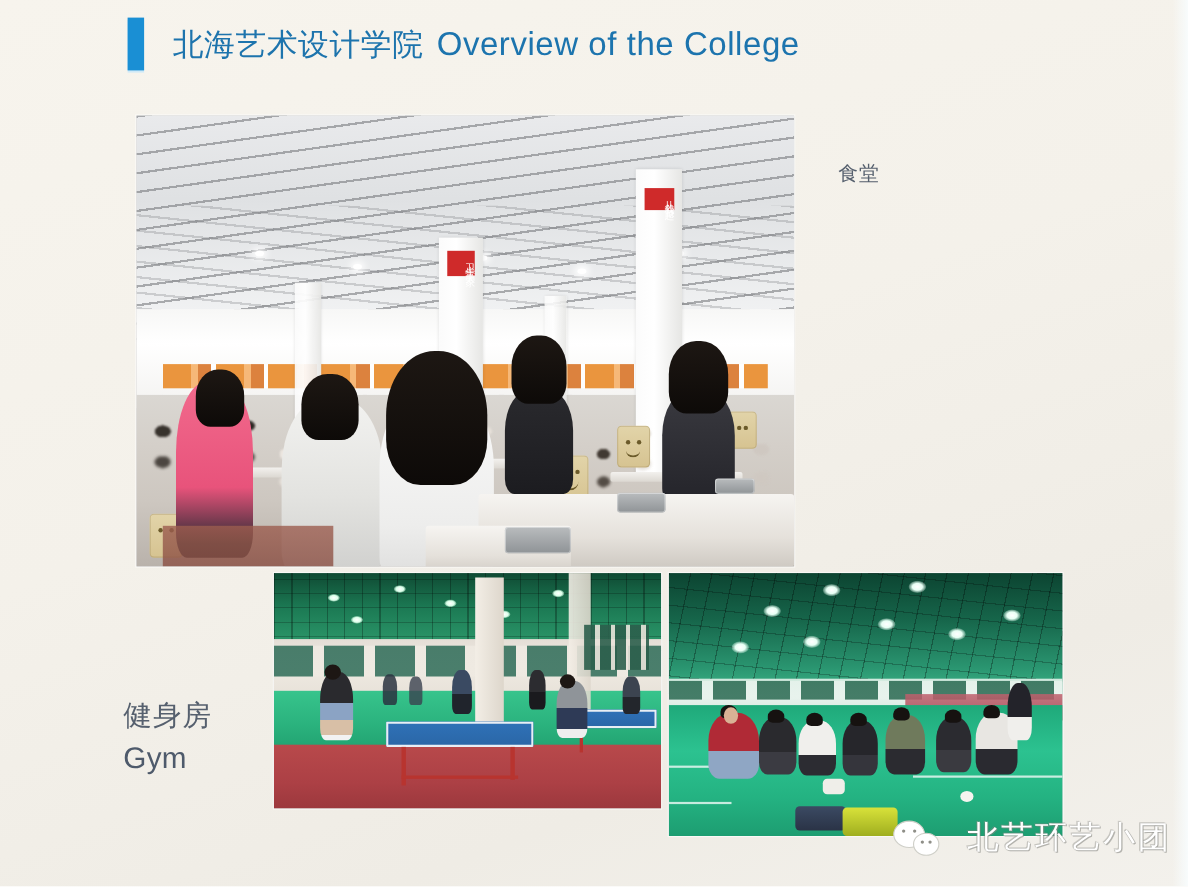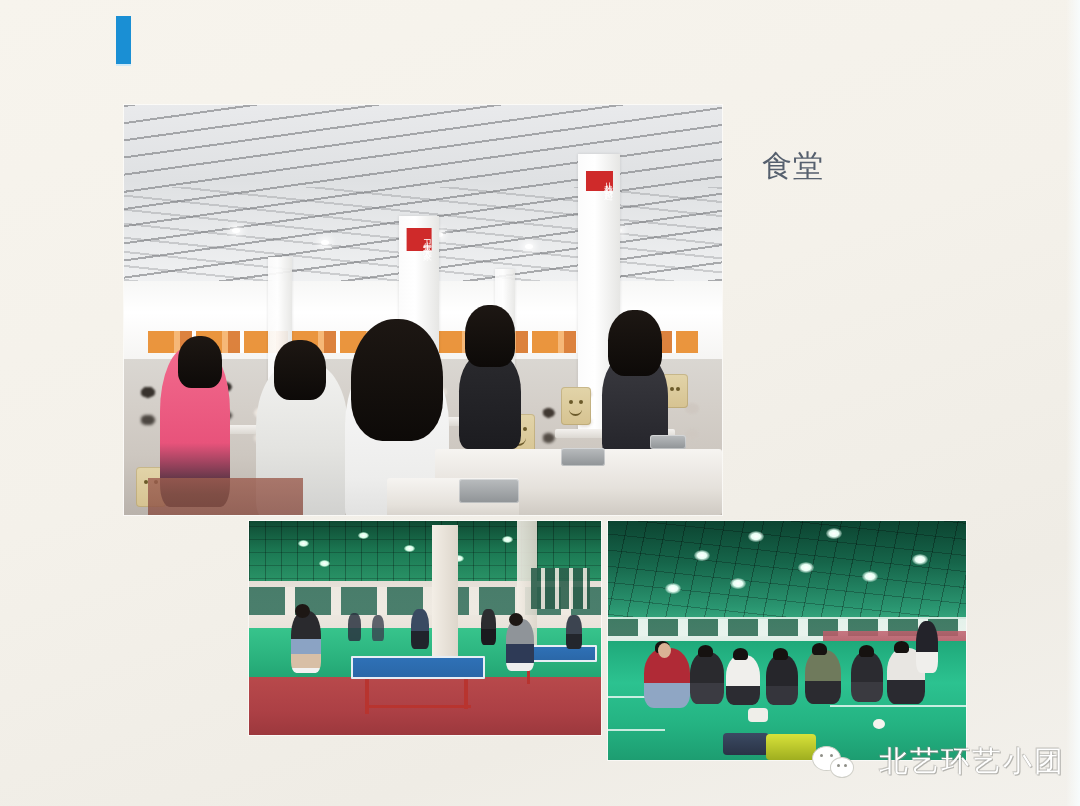--- a/index.html
+++ b/index.html
@@ -352,21 +352,21 @@
     position: absolute;
     border-radius: 4px;
   }
 
   
   .caption { position: absolute; line-height: 1.25; }
   #caption-canteen { left: 762px; top: 147px; }
   #caption-gym     { left: 112px; top: 634px; }
 
   .cap-cn {
-    font-size: 30px;
+    font-size: 18px;
     color: #56606e;
     letter-spacing: 1px;
     display: block;
   }
   .cap-en {
     font-size: 26px;
     color: #4e5a6b;
     letter-spacing: .3px;
     display: block;
     margin-top: 8px;
@@ -417,20 +417,23 @@
     white-space: nowrap;
   }
 </style>
 </head>
 <body>
 
 <div id="slide">
 
   <div class="title-row">
     <div class="title-bar"></div>
+    <div class="title-text">
+      <span class="title-cn">北海艺术设计学院</span><span class="title-en">Overview of the College</span>
+    </div>
   </div>
 
   <div class="photo" id="canteen-photo">
     <div class="scene">
       <div class="cv-ceiling"></div>
       <div class="cv-ceiling2"></div>
       <div class="cv-backwall"></div>
       <div class="cv-stallband"></div>
       <div class="cv-stallsigns"></div>
       <div class="cv-floorzone"></div>
@@ -580,20 +583,24 @@
       <div class="bd-bag" style="left:44%;bottom:0;width:50px;height:26px;background:linear-gradient(180deg,#d8e23a,#9fae1f);"></div>
       <div class="bd-bag" style="left:39%;bottom:16%;width:20px;height:14px;background:#efeee9;"></div>
       <div class="bd-bag" style="left:74%;bottom:13%;width:12px;height:10px;background:#f5f4ef;border-radius:50%;"></div>
     </div>
   </div>
 
   <div class="caption" id="caption-canteen">
     <span class="cap-cn">食堂</span>
   </div>
 
+  <div class="caption" id="caption-gym">
+    <span class="cap-cn">健身房</span>
+    <span class="cap-en">Gym</span>
+  </div>
 
   <div id="watermark">
     <div class="wechat-icon">
       <div class="b1"></div>
       <div class="b2"></div>
     </div>
     <div class="wm-text">北艺环艺小团</div>
   </div>
 
 </div>

